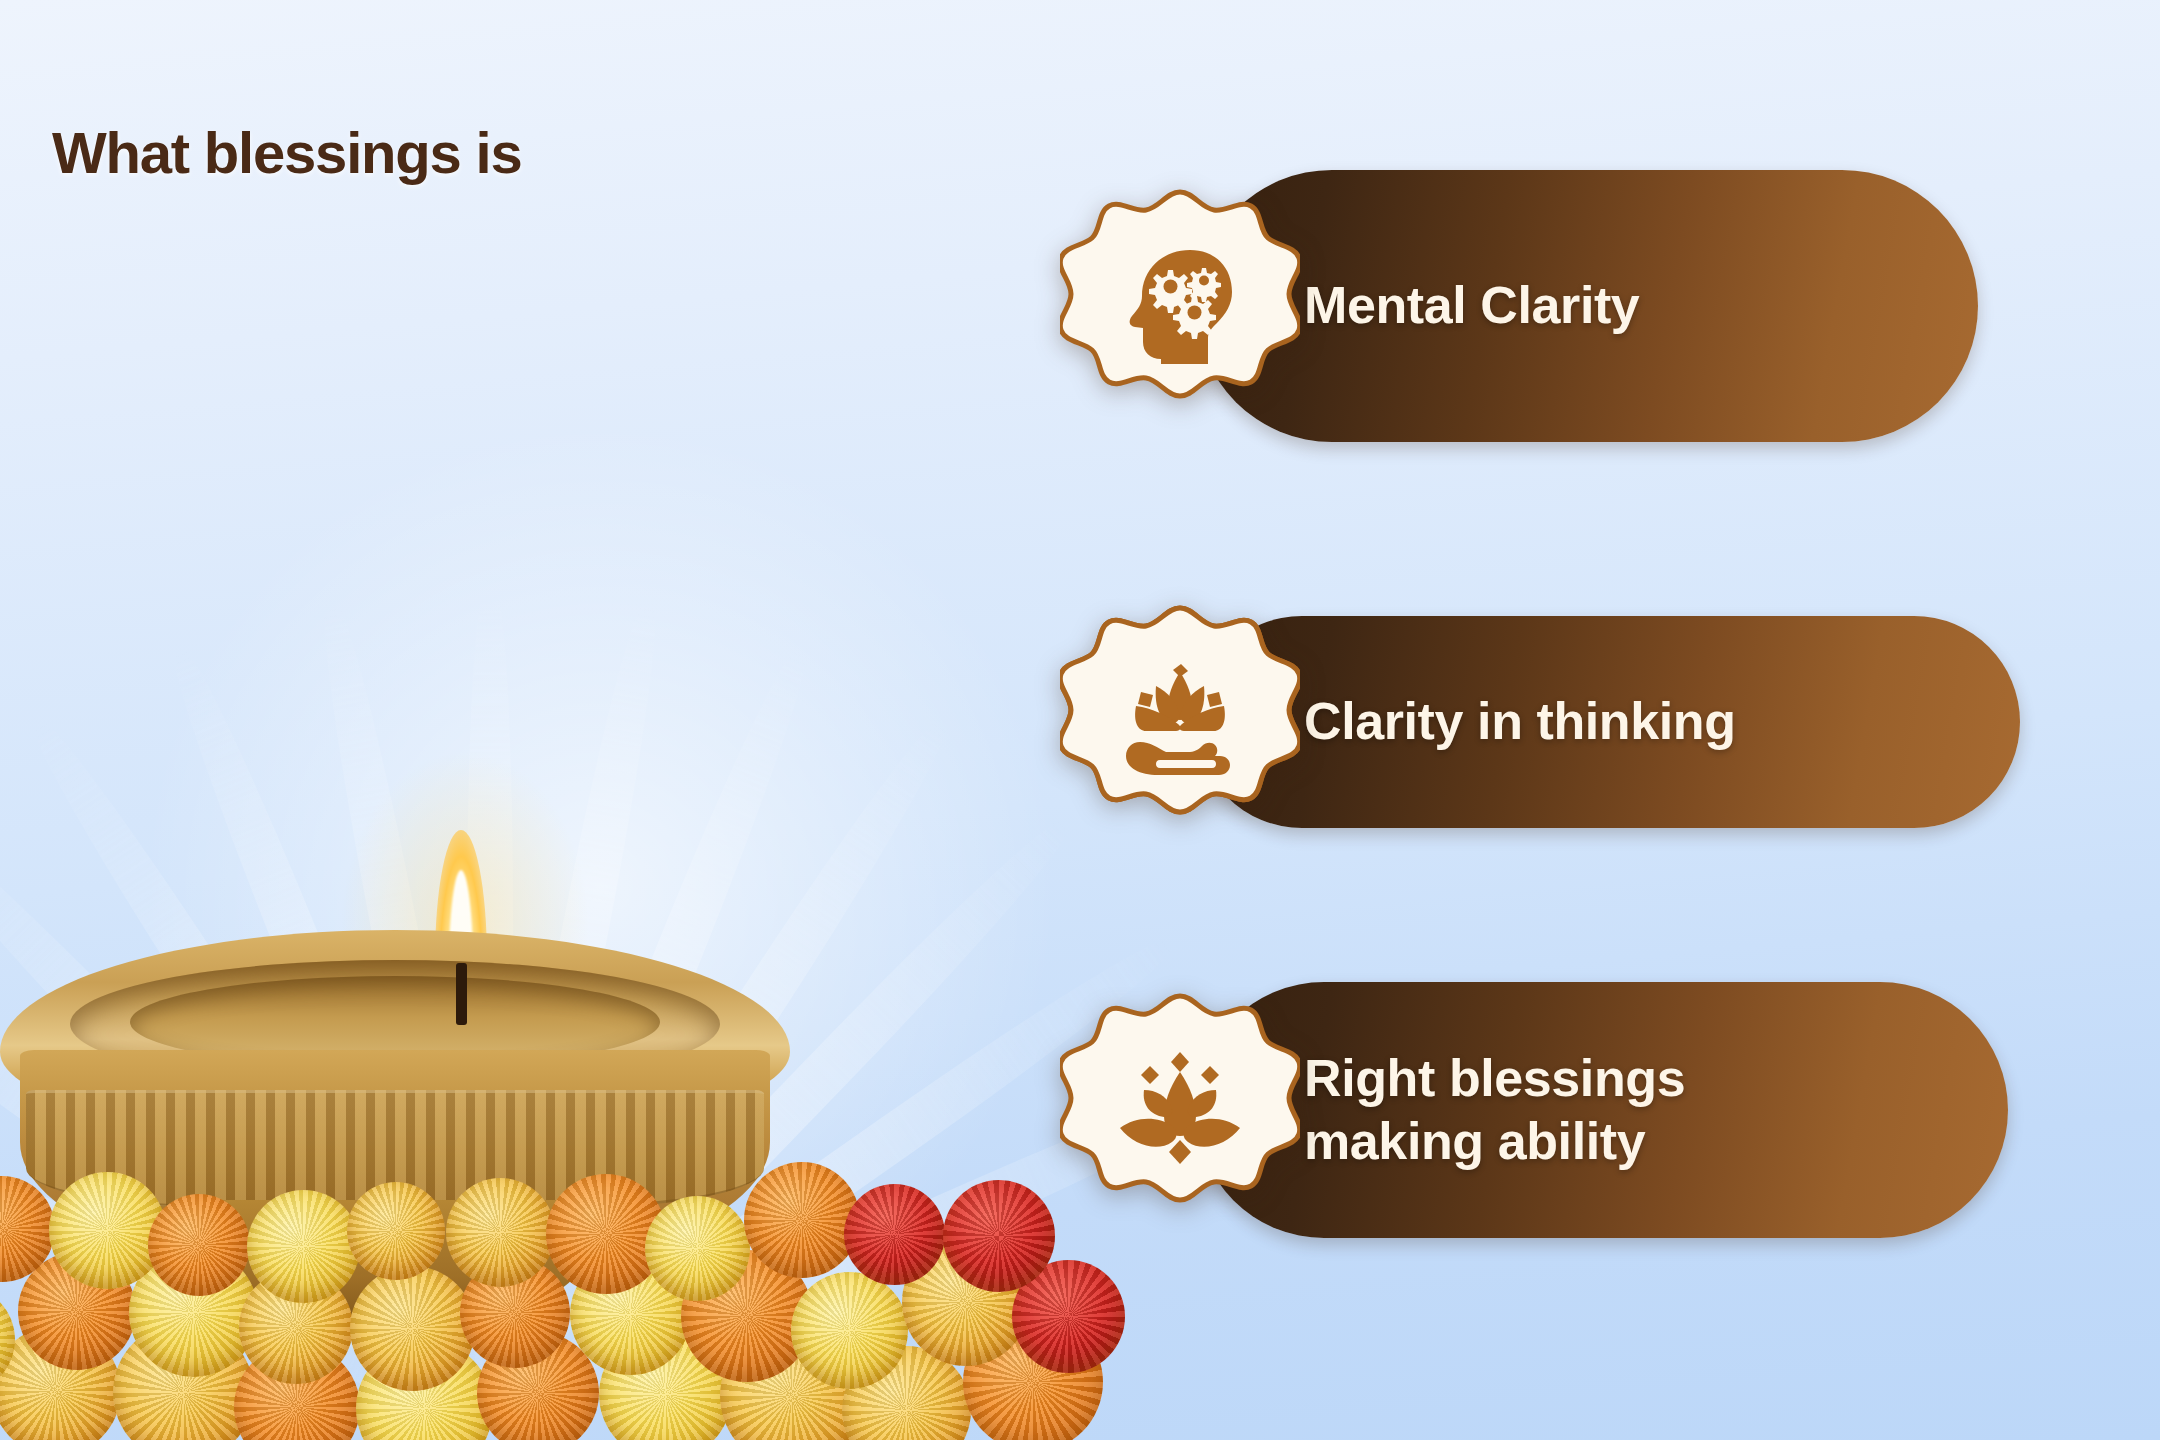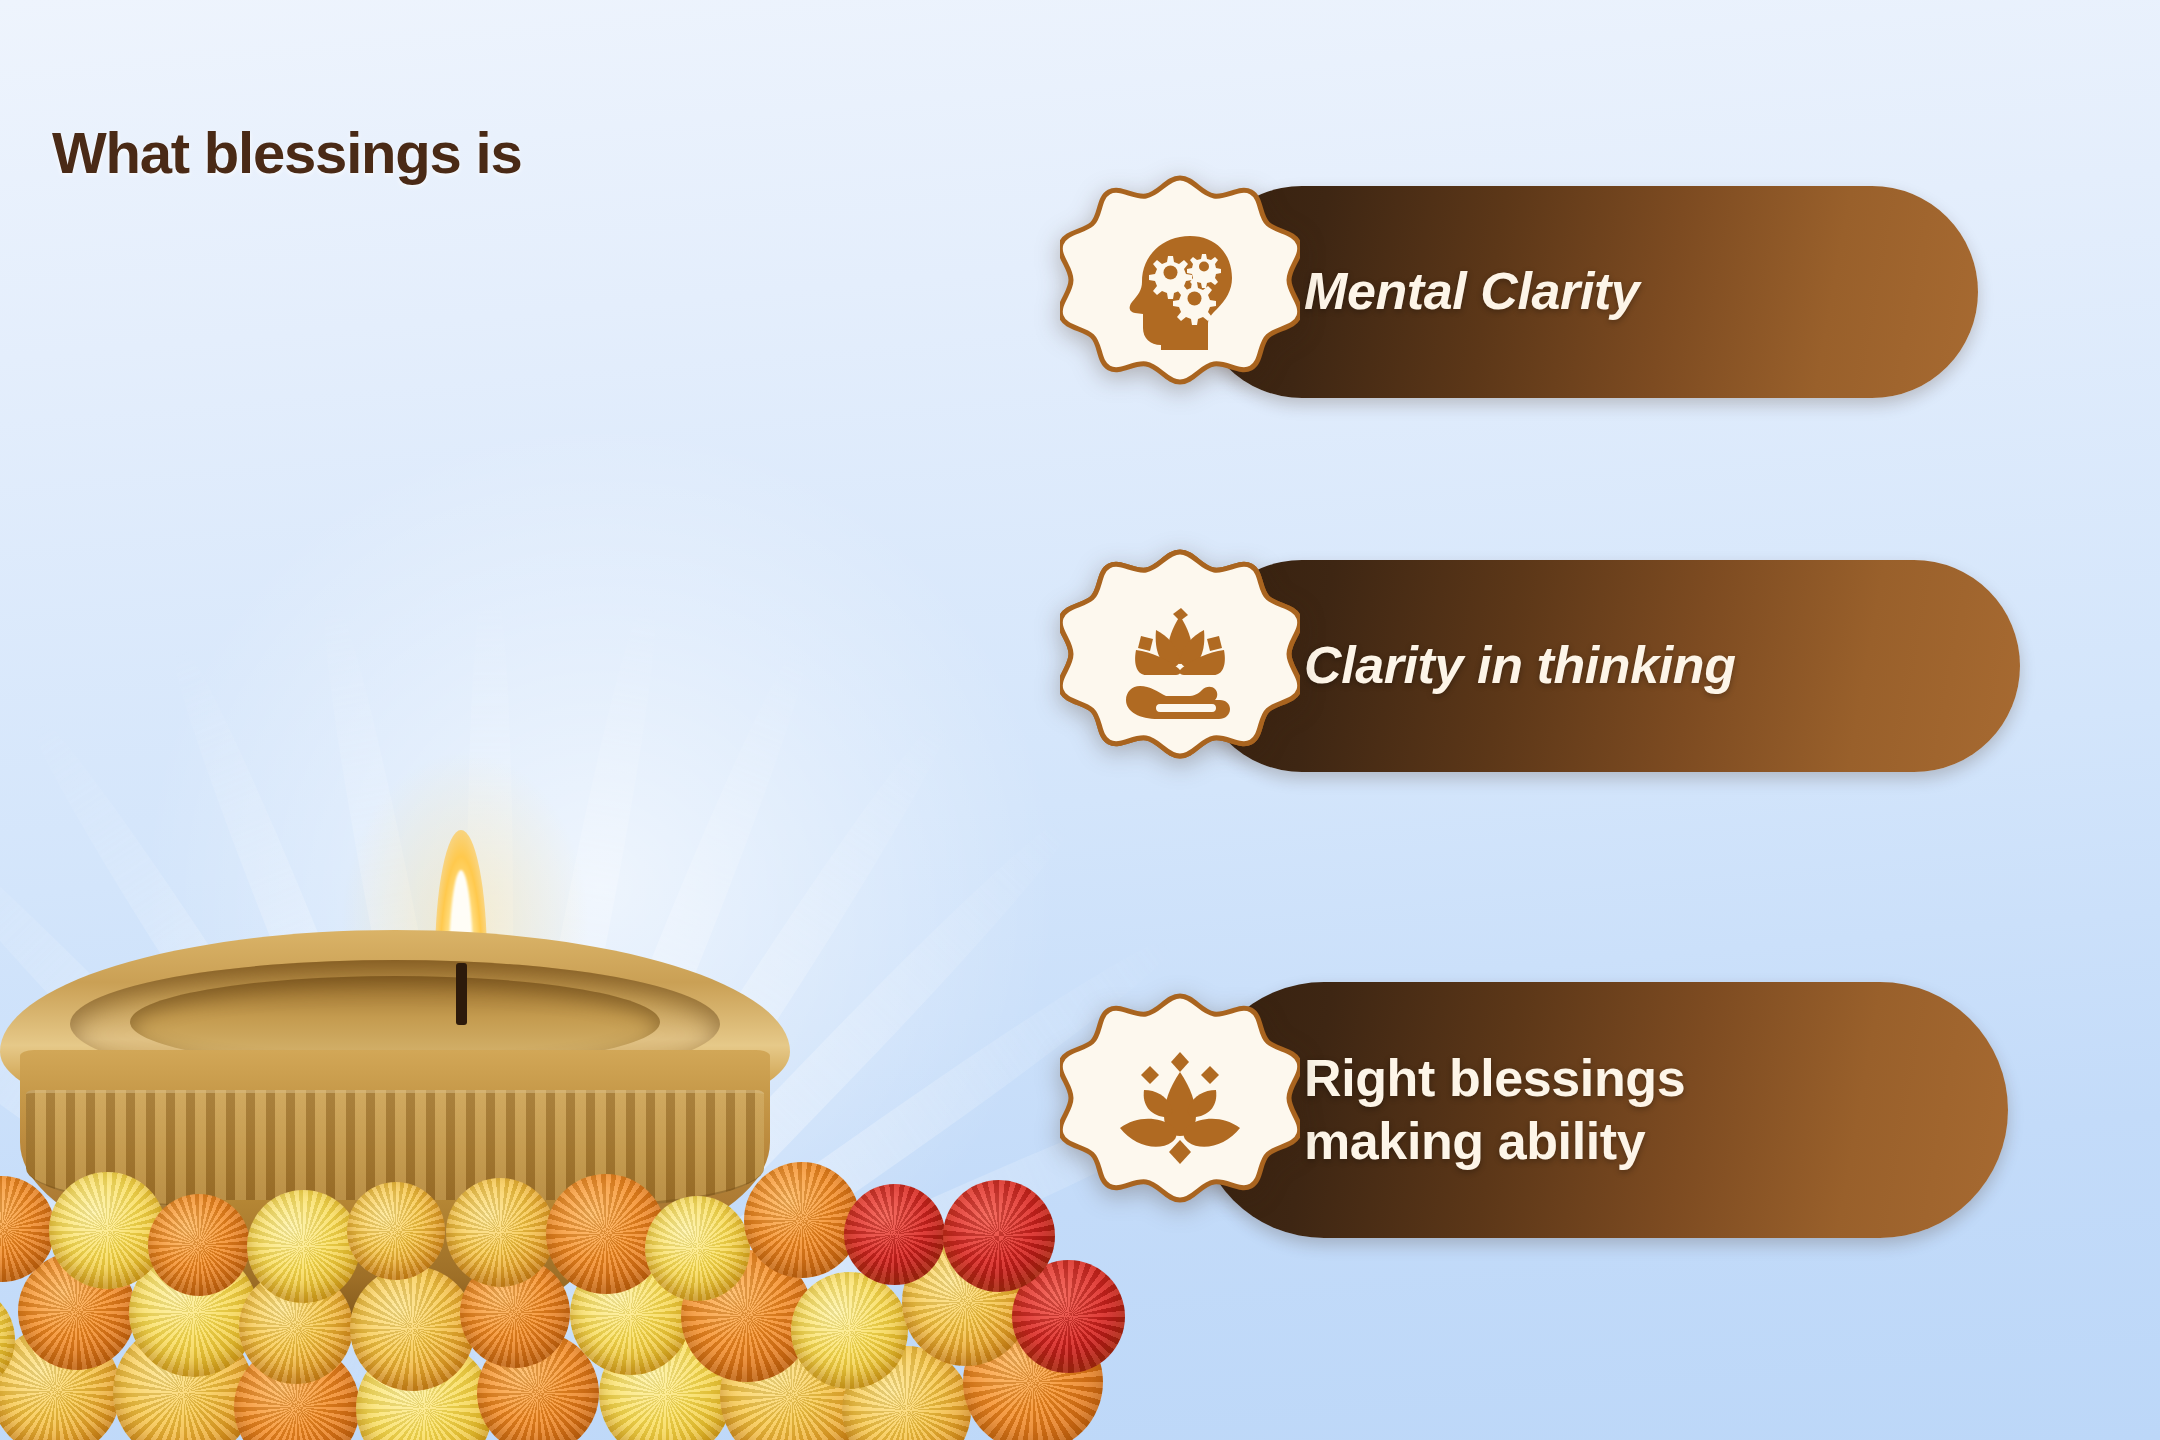--- a/index.html
+++ b/index.html
@@ -61,22 +61,22 @@
     left:1060px; top:0;
     width:1100px; height:1440px;
   }
   .card {
     position:absolute;
     left:0;
     width:1010px;
     display:flex;
     align-items:center;
   }
-  .card.c1 { top:186px;  height:212px;font-style:italic; }
-  .card.c2 { top:560px;  height:212px;font-style:italic; }
+  .card.c1 { top:170px;  height:272px; }
+  .card.c2 { top:616px;  height:212px; }
   .card.c3 { top:982px;  height:256px; }
 
   .pill {
     position:absolute;
     left:136px; top:0;
     right:0; bottom:0;
     border-radius:999px;
     background:linear-gradient(100deg,#35200f 0%,#3e2613 16%,#5c3718 38%,#7d4b21 60%,#99602b 80%,#a76a31 100%);
     box-shadow:0 7px 16px rgba(60,32,12,.22);
   }

